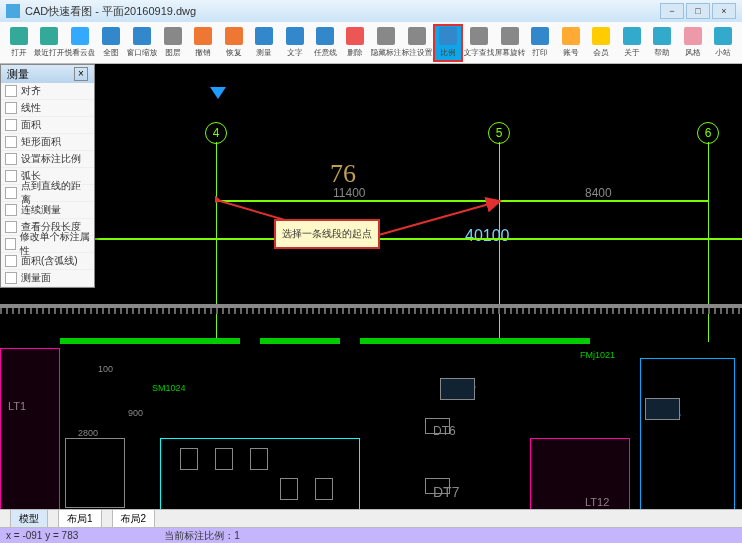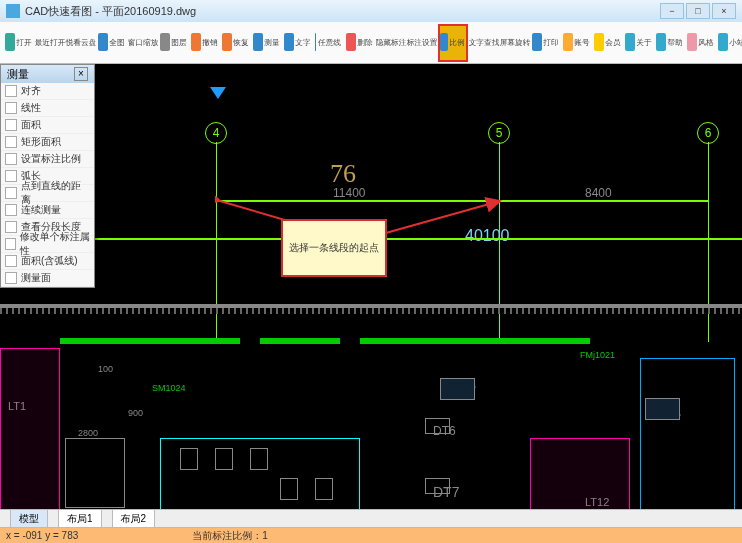--- a/index.html
+++ b/index.html
@@ -2,22 +2,22 @@
 <html><head>
 <meta charset="utf-8">
 <style>
 *{margin:0;padding:0;box-sizing:border-box;font-family:Microsoft YaHei,Arial,sans-serif}
 body{width:742px;height:543px;background:#888;overflow:hidden;display:flex;flex-direction:column;position:relative}
 .titlebar{height:22px;background:linear-gradient(#eaf4fc,#cce4f7);display:flex;align-items:center;padding:0 6px;font-size:11px;color:#333}
 .titlebar .icon{width:14px;height:14px;background:#4aa8e0;margin-right:5px}
 .wincontrols{margin-left:auto;display:flex;gap:2px}
 .winbtn{width:24px;height:16px;background:#d6e8f5;border:1px solid #9bc2dc;font-size:9px;text-align:center;line-height:14px}
 .toolbar{height:42px;background:#fafafa;border-bottom:1px solid #bbb;display:flex;align-items:center;padding:2px 4px;gap:1px}
-.tbtn{width:30px;height:38px;display:flex;flex-direction:row;align-items:center;justify-content:center;font-size:9px;color:#444;cursor:pointer;border:1px solid transparent}
-.tbtn.sel{border:2px solid #e03030;background:#eab308}
+.tbtn{width:30px;height:38px;display:flex;flex-direction:column;align-items:center;justify-content:center;font-size:9px;color:#444;cursor:pointer;border:1px solid transparent}
+.tbtn.sel{border:2px solid #e03030;background:#0ea5e9}
 .tbtn .ic{width:18px;height:18px;margin-bottom:1px}
 .tbtn .lbl{font-size:9px;white-space:nowrap;transform:scale(0.85)}
 .canvas{flex:1;background:#000;position:relative;overflow:hidden}
 .menu{position:absolute;top:0;left:0;width:95px;background:#f7f7f7;border:1px solid #888;box-shadow:2px 2px 4px rgba(0,0,0,.4);z-index:10}
 .menu .mtitle{height:18px;background:linear-gradient(#d8e8f8,#b8d4ec);font-size:11px;padding:2px 6px;display:flex;align-items:center;justify-content:space-between}
 .menu .mtitle .x{width:14px;height:14px;border:1px solid #888;text-align:center;line-height:12px;font-size:10px;cursor:pointer}
 .mitem{height:17px;display:flex;align-items:center;padding:0 4px;font-size:10px;color:#333;cursor:pointer;border-bottom:1px solid #eee}
 .mitem .mic{width:12px;height:12px;margin-right:4px;border:1px solid #aaa;background:#fff}
 
 .bubble{position:absolute;width:22px;height:22px;border:1.5px solid #7CFC00;border-radius:50%;color:#7CFC00;font-size:12px;text-align:center;line-height:20px;top:58px}
@@ -27,37 +27,37 @@
 .bluearrow{position:absolute;top:23px;left:210px;width:0;height:0;border-left:8px solid transparent;border-right:8px solid transparent;border-top:12px solid #1e9cff}
 .dim76{position:absolute;top:95px;left:330px;font-size:26px;color:#bfa050;font-family:serif;}
 .dim11400{position:absolute;top:122px;left:333px;font-size:12px;color:#888}
 .dim8400{position:absolute;top:122px;left:585px;font-size:12px;color:#888}
 .dim40100{position:absolute;top:163px;left:465px;font-size:16px;color:#7dd3fc}
 .dimline{position:absolute;height:2px;background:#7CFC00}
 .dl1{top:136px;left:216px;width:283px}
 .dl2{top:136px;left:499px;width:210px}
 .dl3{top:174px;left:0;width:742px}
 .redarrow{position:absolute;pointer-events:none}
-.tooltip{position:absolute;top:155px;left:281px;background:#fff8c8;border:2px solid #d03030;padding:20px 6px;font-size:10px;color:#333}
+.tooltip{position:absolute;top:155px;left:274px;background:#fff8c8;border:2px solid #d03030;padding:6px 6px;font-size:10px;color:#333}
 
 .plan{position:absolute;top:240px;left:0;right:0;bottom:0;border-top:4px solid #888}
 .plan::before{content:"";position:absolute;top:0;left:0;right:0;height:6px;background:repeating-linear-gradient(90deg,#666 0,#666 2px,#000 2px,#000 6px)}
 .greenbar{position:absolute;height:6px;background:#0c0;top:30px}
 .gb1{left:60px;width:180px}.gb2{left:260px;width:80px}.gb3{left:360px;width:230px}
 .pinkbox{position:absolute;border:1px solid #f0a;background:rgba(255,0,170,.08)}
 .greybox{position:absolute;border:1px solid #888}
 .bluebox{position:absolute;border:1px solid #0af}
 .cyanbox{position:absolute;border:1px solid #0ff}
 .label{position:absolute;color:#888;font-size:9px}
 .label.green{color:#0c0}
 .bottombar{height:18px;background:#eee;display:flex;align-items:center;font-size:10px;border-top:1px solid #bbb}
 .tab{padding:2px 8px;border:1px solid #bbb;background:#fff;margin-left:10px;cursor:pointer;font-size:10px}
 .tab.active{background:#d8e8f8}
-.statusbar{height:16px;background:#fdba74;display:flex;align-items:center;font-size:10px;color:#333;padding:0 6px;border-top:1px solid #bbb}
-.status-right{margin-left:114px}
+.statusbar{height:16px;background:#c4b5fd;display:flex;align-items:center;font-size:10px;color:#333;padding:0 6px;border-top:1px solid #bbb}
+.status-right{margin-left:86px}
 </style>
 </head>
 <body>
 
 <div class="titlebar">
   <div class="icon"></div>
   <span>CAD快速看图 - 平面20160919.dwg</span>
   <div class="wincontrols">
     <div class="winbtn">−</div>
     <div class="winbtn">□</div>

